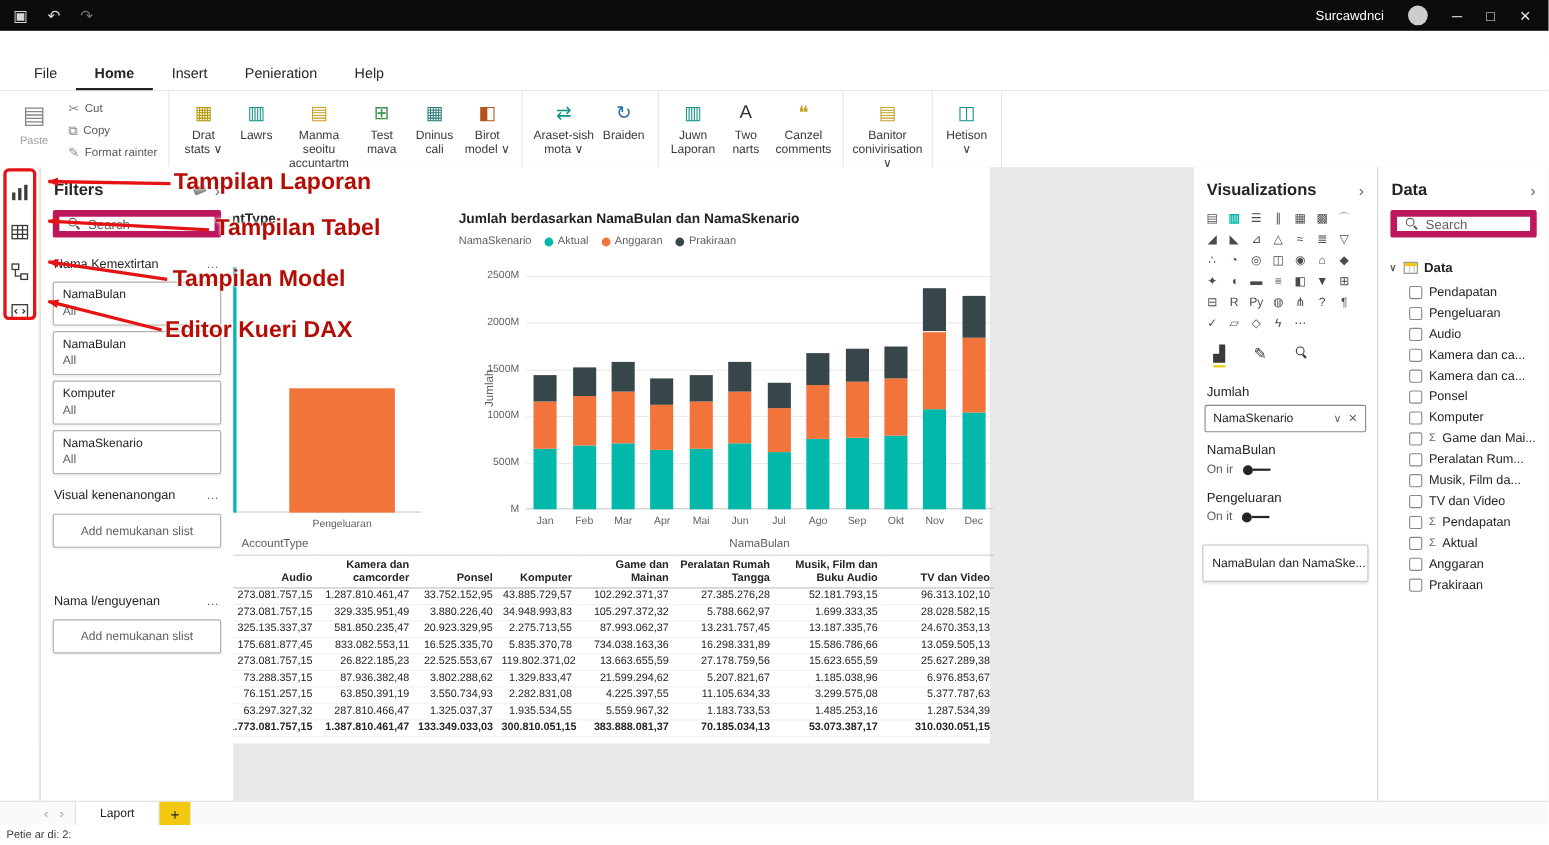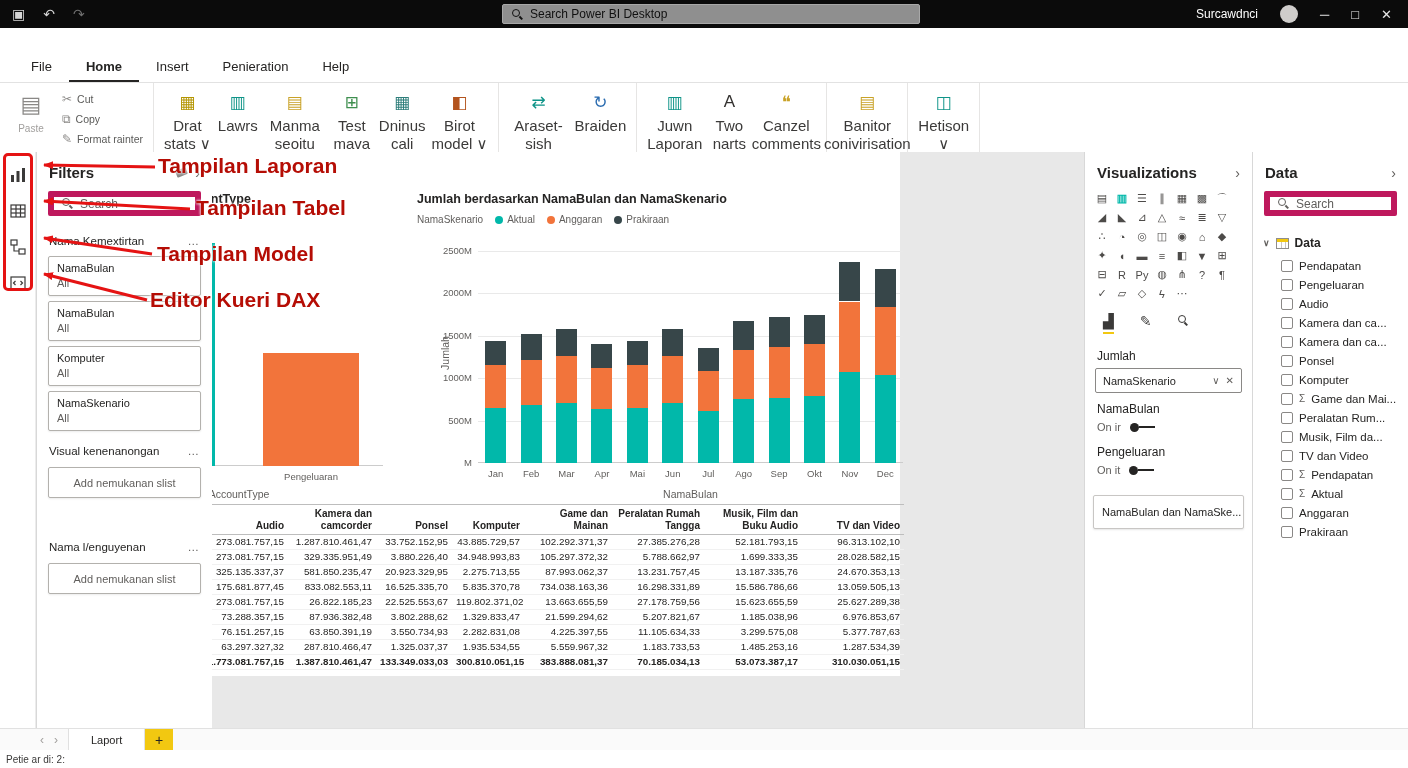--- a/index.html
+++ b/index.html
@@ -25,21 +25,21 @@
   .menu-item { display:flex; align-items:center; padding:0 17px; font-size:13px; color:#252423; border-bottom:2px solid transparent; }
   .menu-item.active { font-weight:700; border-bottom:2px solid #252423; }
 
   
   .ribbon { position:relative; height:94px; background:#fff; border-bottom:1px solid #d8d8d8; display:flex; }
   .rgroups { display:flex; }
   .rgroup { display:flex; flex-direction:column; padding:5px 8px 0; border-right:1px solid #e6e5e4; }
   .rbtns { flex:1; display:flex; align-items:flex-start; gap:2px; }
   .rbtn { min-width:46px; max-width:64px; display:flex; flex-direction:column; align-items:center; gap:3px; padding:2px 2px 0; }
   .rbtn .ric { width:24px; height:24px; display:flex; align-items:center; justify-content:center; font-size:17px; }
-  .rbtn .rlab { font-size:15px; color:#3b3a39; text-align:center; line-height:1.2; white-space:pre-line; }
+  .rbtn .rlab { font-size:11px; color:#3b3a39; text-align:center; line-height:1.2; white-space:pre-line; }
   .rbtn.big .ric { height:30px; font-size:22px; }
   .rbtn.big .rlab { font-size:10px; color:#a19f9d; }
   .rstack { display:flex; flex-direction:column; gap:6px; padding:4px 2px 0 6px; }
   .rrow { display:flex; align-items:center; gap:5px; font-size:10.5px; color:#5a5a58; white-space:nowrap; }
   .ric-s { font-size:12px; }
   .rgname { text-align:center; font-size:10px; color:#605e5c; padding:5px 0 4px; margin-top:auto; }
   .ribbon-collapse { position:absolute; right:10px; bottom:4px; font-size:10px; color:#605e5c; }
 
   
   .workspace { position:absolute; left:0; top:152px; width:1408px; height:576px; background:#e8e8e8; }
@@ -59,21 +59,21 @@
   .c-plot { position:absolute; }
   .c1-plot { left:47px; top:48px; width:288px; height:226px; }
   .c2-plot { left:61px; top:50px; width:425px; height:221px; }
   .bar, .seg { position:absolute; bottom:0; }
   .seg { bottom:auto; }
   .baseline { position:absolute; left:0; right:0; bottom:0; height:1px; background:#cccccc; }
   .gline { position:absolute; left:0; right:0; height:1px; background:#e9e9e9; }
   .ytick { position:absolute; left:-48px; width:42px; text-align:right; font-size:9.5px; color:#605e5c; }
   .xcat { position:absolute; top:calc(100% + 5px); text-align:center; font-size:9.5px; color:#605e5c; }
   .c-xlabel { position:absolute; text-align:center; font-size:10.5px; color:#605e5c; }
-  .c1-xlabel { left:47px; top:296px; width:288px; }
+  .c1-xlabel { left:58px; top:296px; width:288px; }
   .c2-xlabel { left:61px; top:296px; width:425px; }
   .c-ylabel { position:absolute; font-size:10.5px; color:#605e5c; transform:rotate(-90deg); transform-origin:center; }
   .c1-ylabel { left:-12px; top:155px; width:44px; text-align:center; }
   .c2-ylabel { left:6px; top:155px; width:44px; text-align:center; }
 
   
   .tablewrap { position:absolute; left:12px; top:352px; width:856px; height:172px; overflow:hidden; color:#252423; }
   .tablewrap table { border-collapse:collapse; width:100%; table-layout:fixed; }
   .tablewrap th { font-weight:700; font-size:10px; line-height:1.15; text-align:right; vertical-align:bottom; padding:3px 4px; border-top:1px solid #bdbdbd; border-bottom:1px solid #bdbdbd; }
   .tablewrap th:first-child { text-align:left; }
@@ -147,24 +147,20 @@
 </head>
 <body>
 
 <div class="app">
 
   <div class="titlebar">
     <div class="tb-left">
       <span class="tb-ic">▣</span>
       <span class="tb-ic">↶</span>
       <span class="tb-ic dim">↷</span>
-    </div>
-    <div class="tb-search">
-      <span class="mag"></span>
-      <span>Search Power BI Desktop</span>
     </div>
     <div class="tb-right">
       <span>Surcawdnci</span>
       <span class="avatar"></span>
       <span class="winbtn">─</span>
       <span class="winbtn">□</span>
       <span class="winbtn">✕</span>
     </div>
   </div>
 

